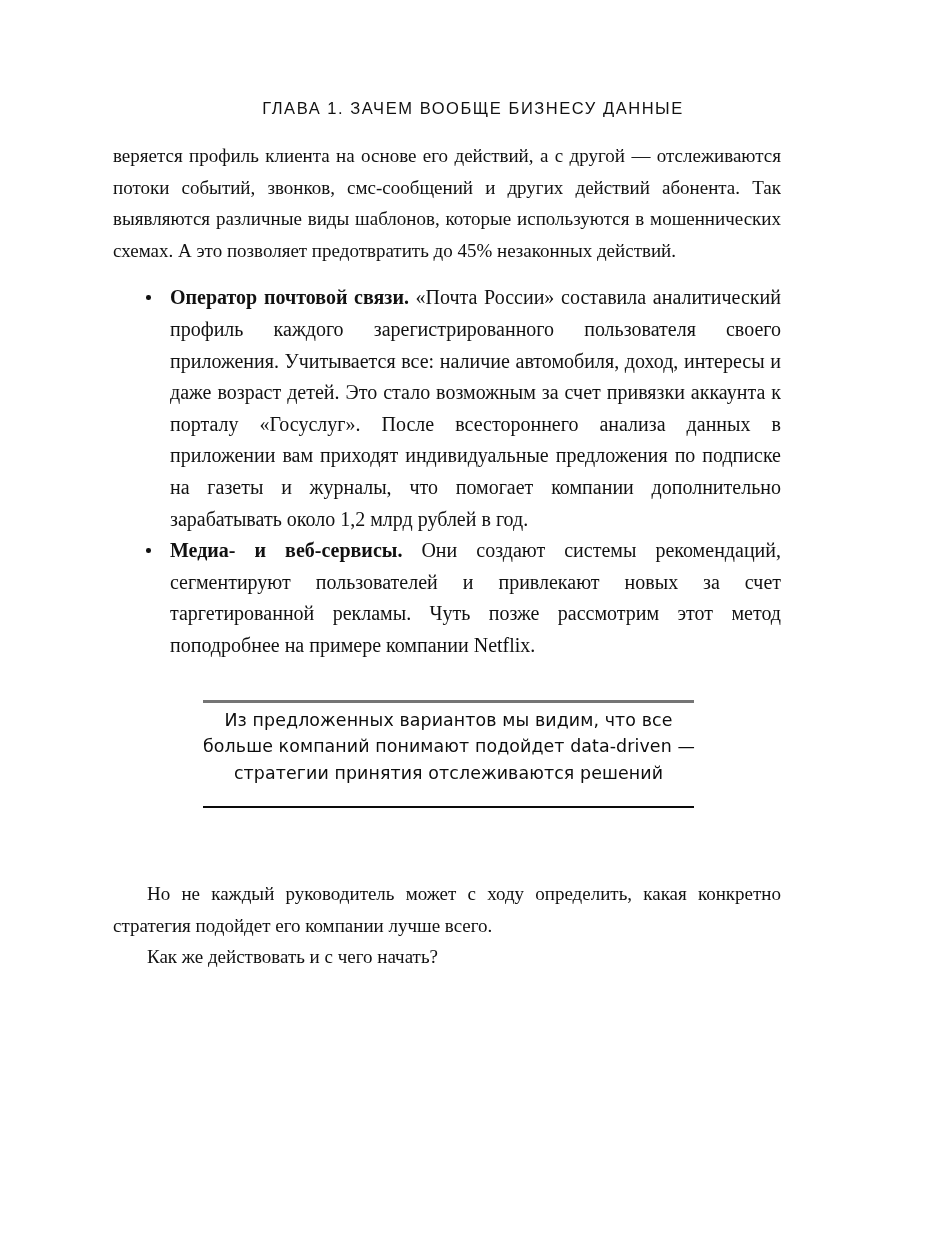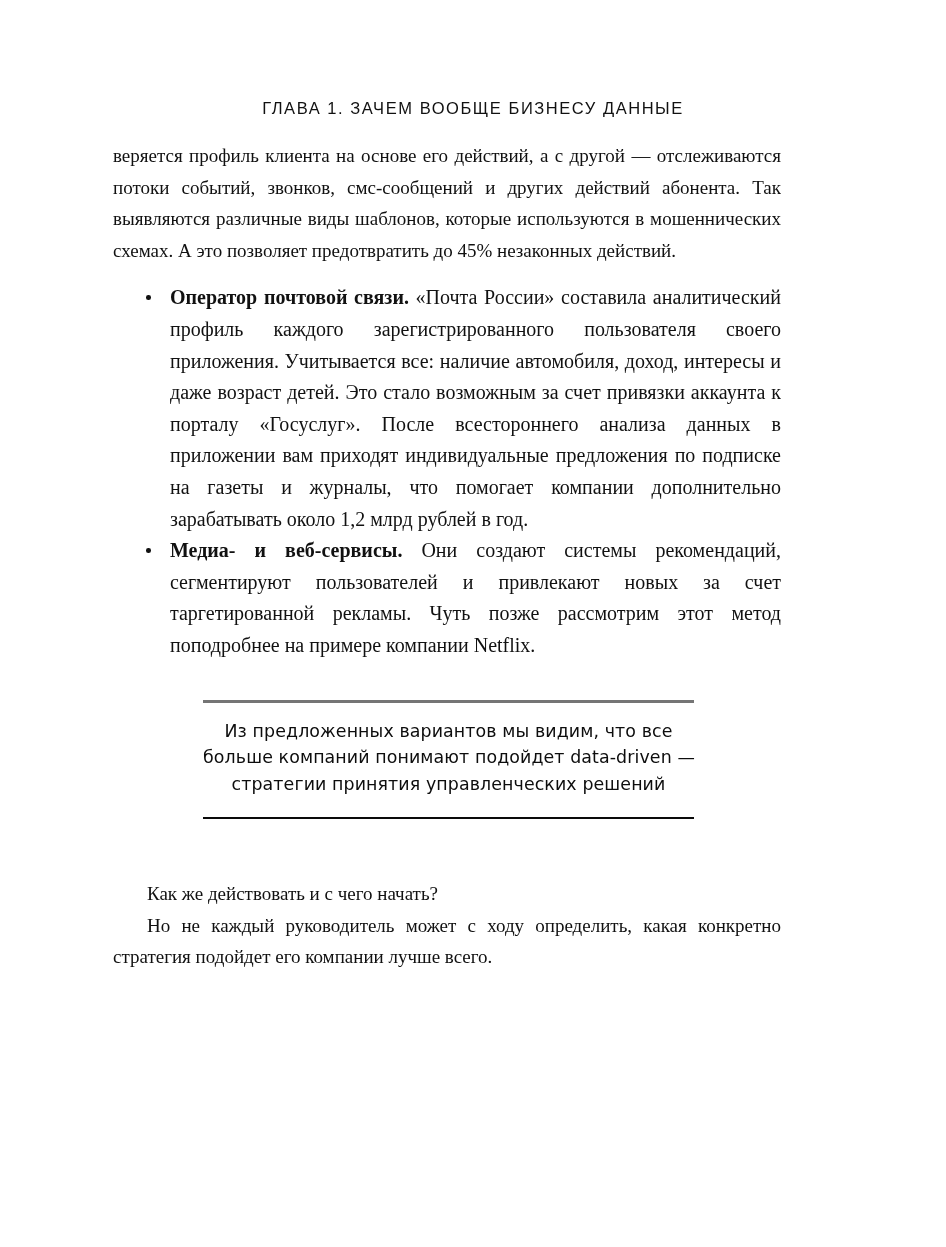--- a/index.html
+++ b/index.html
@@ -113,21 +113,21 @@
     background: #0a0a0a;
     width: 100%;
   }
 
   .callout .quote {
     font-family: "DejaVu Sans", "Liberation Sans", sans-serif;
     font-size: 17.4px;
     line-height: 26.4px;
     text-align: center;
     color: #0d0d0d;
-    padding: 15px 0 20px 0;
+    padding: 4px 0 20px 0;
     font-weight: 400;
     letter-spacing: 0.1px;
   }
 
   .callout .quote .ln {
     display: block;
     white-space: nowrap;
   }
 
   
@@ -161,23 +161,23 @@
 
     </ul>
 
   </div>
 
   <div class="callout">
     <div class="rule-top"></div>
     <div class="quote">
       <span class="ln">Из предложенных вариантов мы видим, что все</span>
       <span class="ln">больше компаний понимают подойдет data-driven —</span>
-      <span class="ln">стратегии принятия управленческих решений</span>
+      <span class="ln">стратегии принятия отслеживаются решений</span>
     </div>
     <div class="rule-bottom"></div>
   </div>
 
   <div class="tail">
+    <p class="body indent">Но не каждый руководитель может с ходу определить, какая конкретно стратегия подойдет его компании лучше всего.</p>
     <p class="body indent">Как же действовать и с чего начать?</p>
-    <p class="body indent">Но не каждый руководитель может с ходу определить, какая конкретно стратегия подойдет его компании лучше всего.</p>
   </div>
 
 </div>
 
 </body></html>

